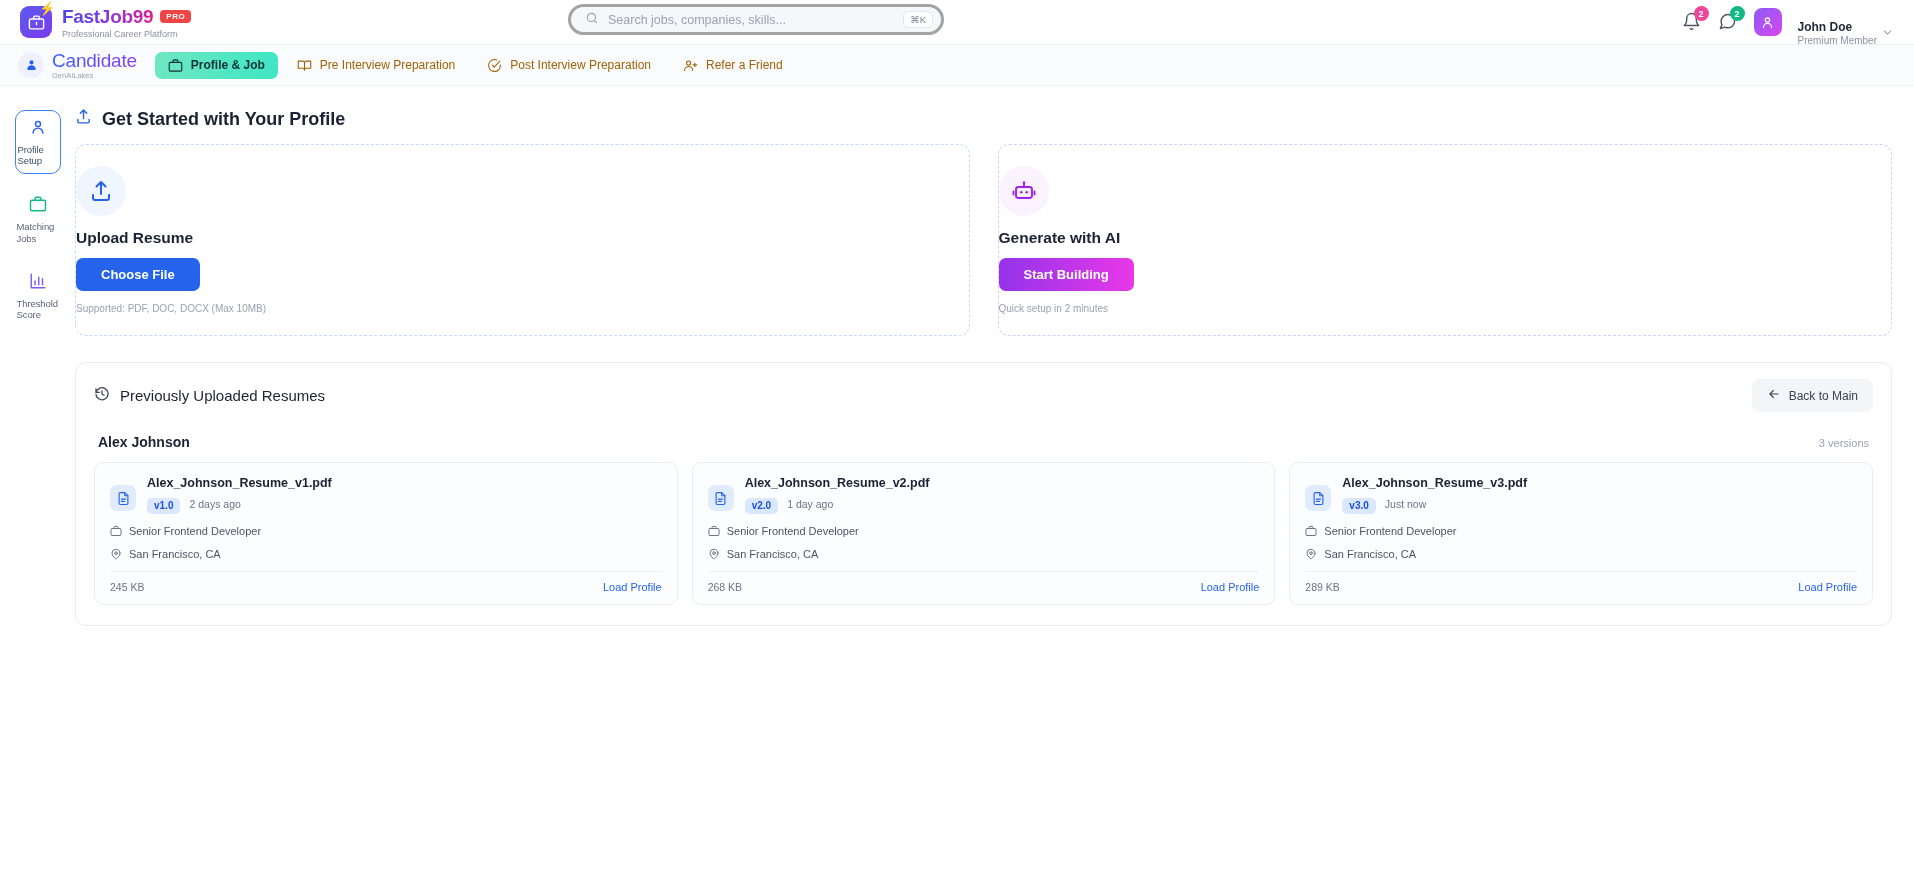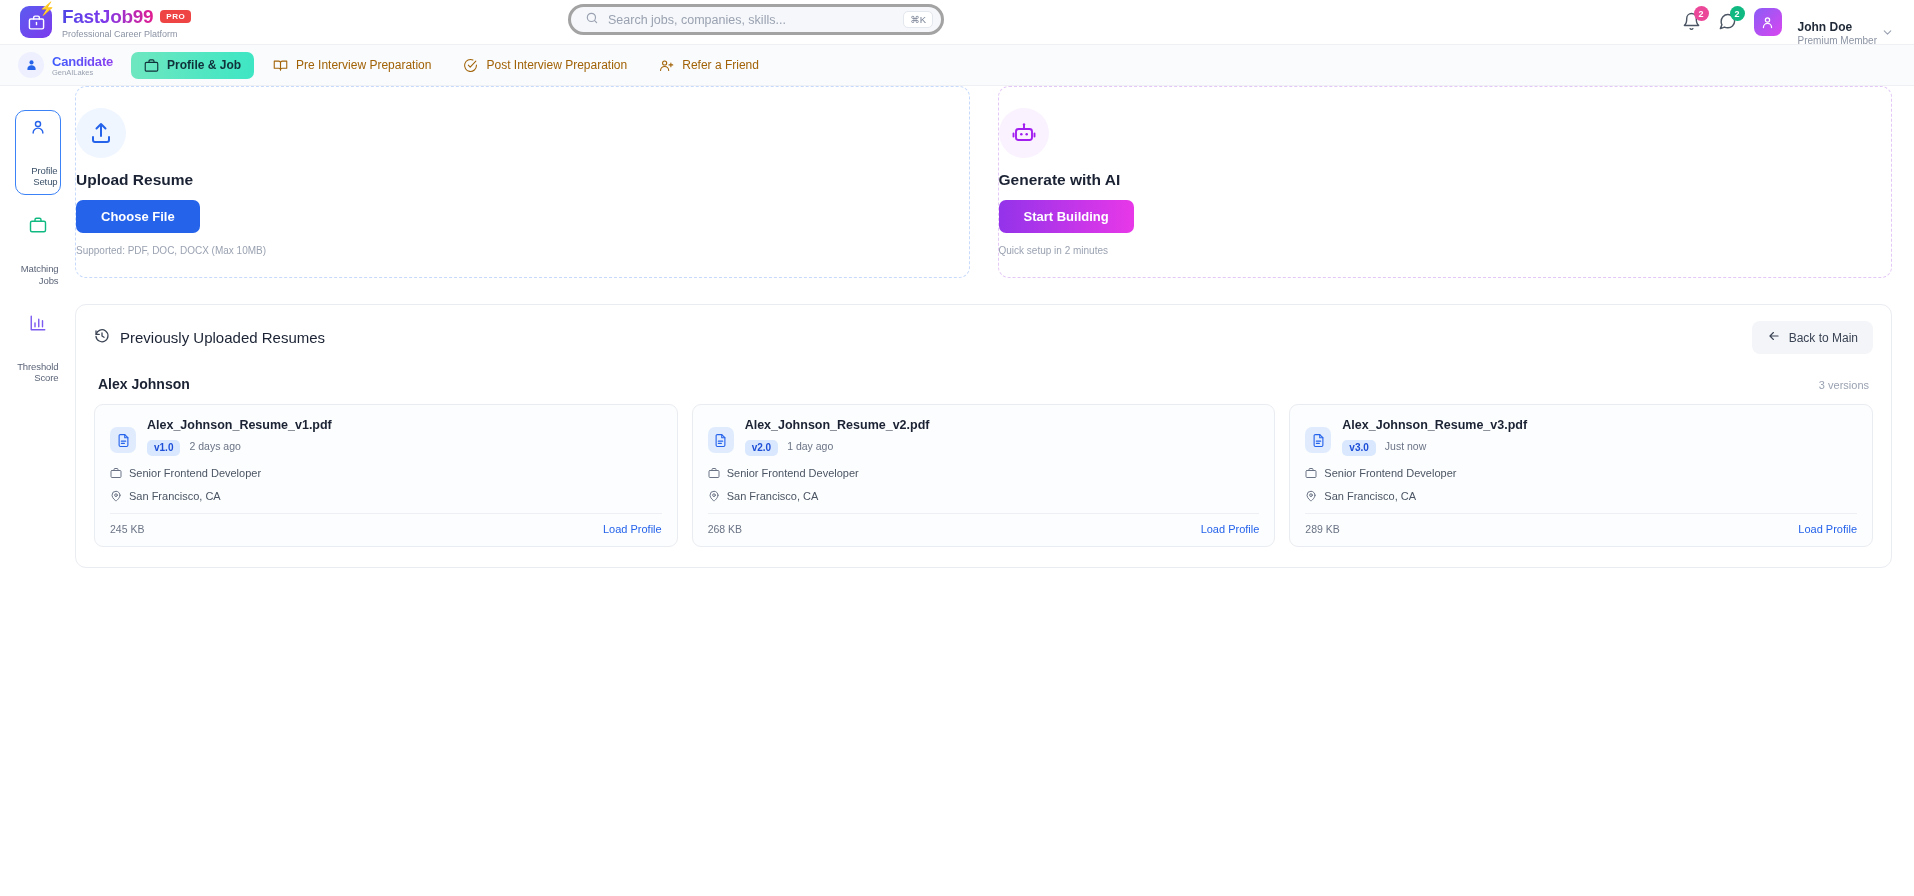--- a/index.html
+++ b/index.html
@@ -95,21 +95,21 @@
     padding-left: 14px; background: #fafbfc;
     border-bottom: 1px solid #eef0f4;
   }
   .role-chip { display: flex; align-items: center; gap: 8px; padding: 0 12px 0 4px; }
   .role-ic {
     width: 26px; height: 26px; border-radius: 50%;
     background: #eef0ff; display: flex; align-items: center; justify-content: center;
     color: #2563eb;
   }
   .role-name {
-    font-size: 13px; font-weight: bold; letter-spacing: -0.2px;
+    font-size: 19px; font-weight: normal; letter-spacing: -0.2px;
     background: linear-gradient(90deg, #3b5bfd 0%, #8b3ff0 100%);
     -webkit-background-clip: text; background-clip: text; color: transparent;
   }
   .role-sub { font-size: 7.5px; color: #9aa2b1; margin-top: -1px; }
   .navtab {
     display: flex; align-items: center; gap: 8px;
     height: 27px; padding: 0 13px; border-radius: 8px;
     font-size: 12px; color: #a16207; white-space: nowrap;
   }
   .navtab svg { display: block; flex: none; }
@@ -121,22 +121,22 @@
   
   .page { display: flex; height: 810px; }
   .railwrap { width: 75px; flex: none; padding-top: 24px; }
   .rail { display: flex; flex-direction: column; align-items: center; gap: 14px; }
   .rail-item {
     width: 46px; padding: 7px 2px; border-radius: 10px;
     display: flex; flex-direction: column; align-items: center; gap: 4px;
   }
   .rail-item.active { border: 1.5px solid #3b82f6; background: #ffffff; }
   .rail-label {
-    font-size: 9.5px; color: #5b6477; text-align: right;
-    line-height: 1.18; letter-spacing: -0.1px; margin-top: 21px;
+    font-size: 9.5px; color: #5b6477; text-align: left;
+    line-height: 1.18; letter-spacing: -0.1px;
   }
   .rail-item.active .rail-label { color: #3b5168; }
 
   .content { flex: 1; padding: 0 22px 0 0; }
 
   .page-title {
     display: flex; align-items: center; gap: 10px;
     font-size: 18px; font-weight: bold; color: #1a2233;
     padding: 22px 0 14px 0;
   }
@@ -384,20 +384,29 @@
             <path d="M8 17v-5M13 17V7M18 17v-8"></path>
           </svg>
         </span>
         <span class="rail-label">Threshold Score</span>
       </div>
     </div>
   </div>
 
   <div class="content">
 
+    <div class="page-title">
+      <span class="ti">
+        <svg width="17" height="17" viewBox="0 0 24 24" fill="none" stroke="currentColor" stroke-width="2" stroke-linecap="round" stroke-linejoin="round">
+          <path d="M4 16v3a2 2 0 0 0 2 2h12a2 2 0 0 0 2-2v-3"></path>
+          <path d="M12 3v12M7.5 7.5L12 3l4.5 4.5"></path>
+        </svg>
+      </span>
+      <span>Get Started with Your Profile</span>
+    </div>
 
     <div class="cards2">
 
       <div class="dashcard blue">
         <div class="circ blue">
           <svg width="24" height="24" viewBox="0 0 24 24" fill="none" stroke="currentColor" stroke-width="2" stroke-linecap="round" stroke-linejoin="round">
             <path d="M4 16v3a2 2 0 0 0 2 2h12a2 2 0 0 0 2-2v-3"></path>
             <path d="M12 3v12M7.5 7.5L12 3l4.5 4.5"></path>
           </svg>
         </div>

